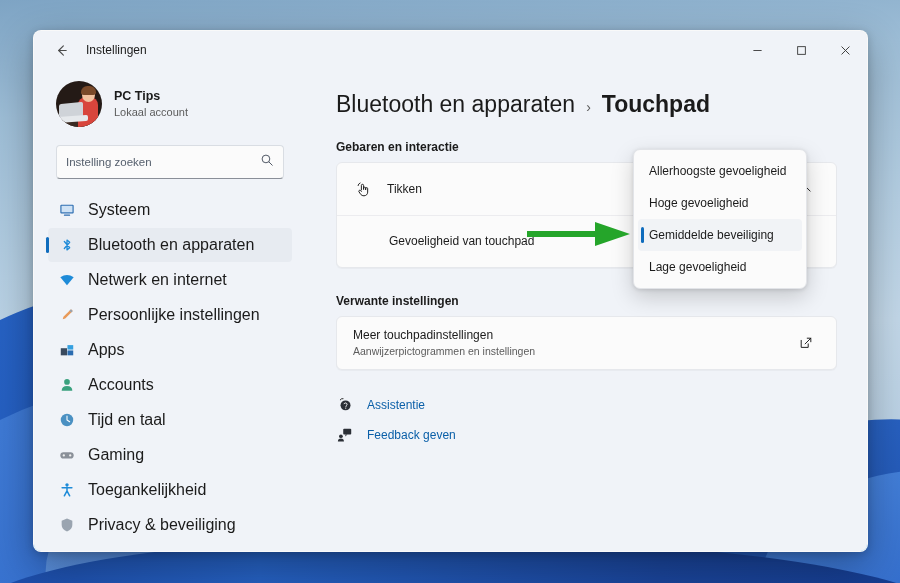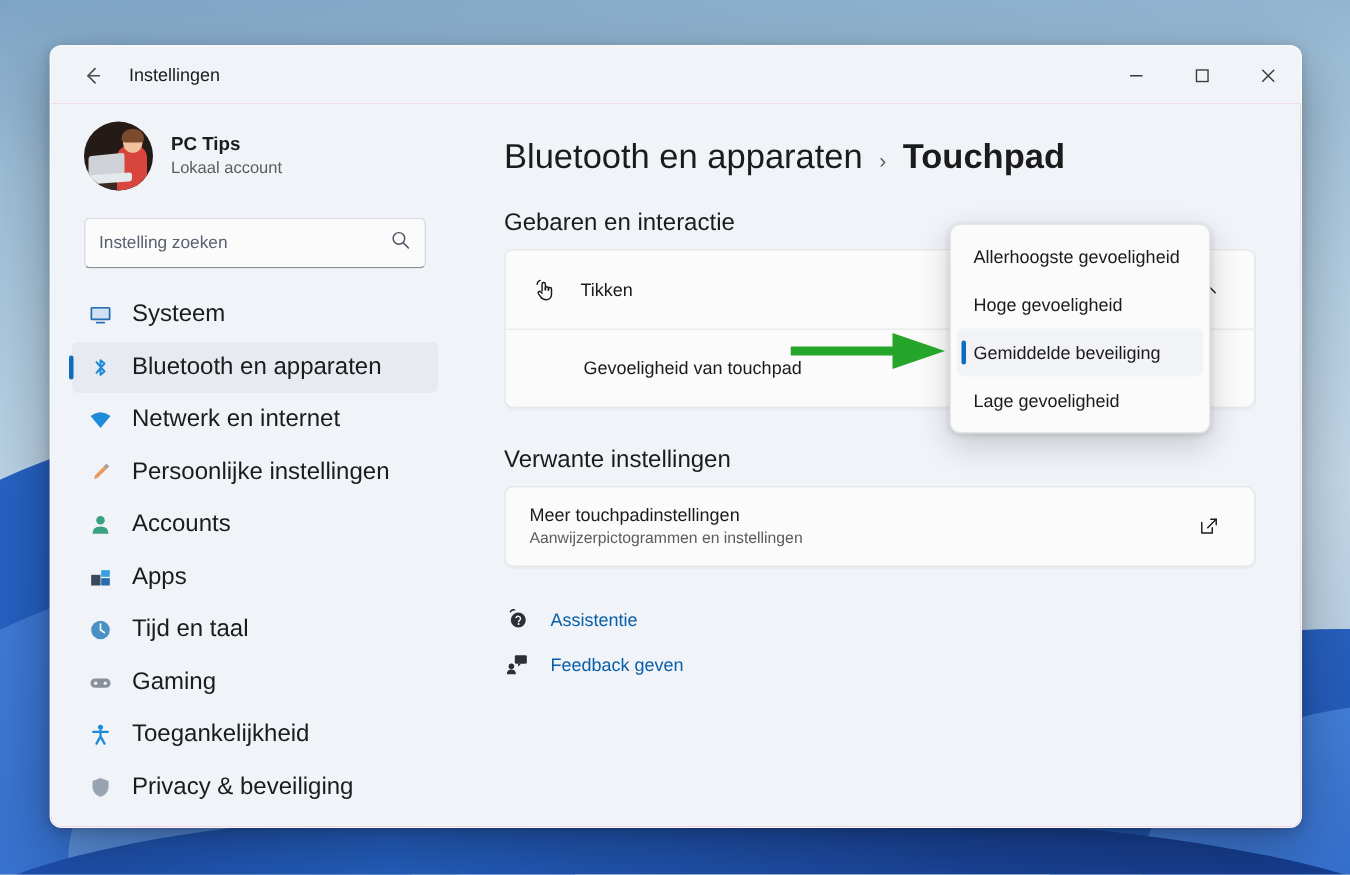--- a/index.html
+++ b/index.html
@@ -74,21 +74,21 @@
   .win-title {
     font-size: 12px; color: #1b1b1b; margin-left: 10px; font-weight: 400;
   }
   .win-controls { margin-left: auto; display: flex; height: 38px; }
   .wc {
     width: 44px; height: 38px; display: flex; align-items: center;
     justify-content: center; color: #3a3a3a;
   }
 
   
-  #body { flex: 1; display: flex; min-height: 0; background: #ec4899; }
+  #body { flex: 1; display: flex; min-height: 0; background: #7dd3fc; }
 
   
   #sidebar {
     width: 272px; flex: 0 0 272px; padding: 0 12px;
     background: #f0f3f8; display: flex; flex-direction: column;
   }
   #profile { display: flex; align-items: center; gap: 12px; padding: 6px 10px 0 10px; height: 64px; }
   .avatar {
     width: 46px; height: 46px; border-radius: 50%; overflow: hidden;
     flex: 0 0 46px; background: #241a16; position: relative;
@@ -131,21 +131,21 @@
   
   #content {
     flex: 1; padding: 22px 30px 0 30px; min-width: 0;
     background: #f0f3f8; overflow: hidden; position: relative;
   }
   #breadcrumb { display: flex; align-items: baseline; gap: 11px; margin-bottom: 22px; }
   .bc-parent { font-size: 23px; color: #1b1b1b; font-weight: 400; }
   .bc-sep { font-size: 14px; color: #5c5c5c; }
   .bc-current { font-size: 23px; color: #1b1b1b; font-weight: 700; }
 
-  .section-title { font-size: 16px; font-weight: 400; color: #1b1b1b; margin-bottom: 8px; }
+  .section-title { font-size: 12px; font-weight: 700; color: #1b1b1b; margin-bottom: 8px; }
 
   .card {
     background: #fbfbfb; border: 1px solid #e6e8ec; border-radius: 6px;
     overflow: hidden; box-shadow: 0 1px 1px rgba(0,0,0,.035);
   }
   .card-row { display: flex; align-items: center; min-height: 52px; padding: 0 16px; gap: 14px; }
   .card-row + .card-row { border-top: 1px solid #ececef; }
   .row-ico { width: 20px; height: 20px; flex: 0 0 20px; display: flex; align-items: center; justify-content: center; color: #1b1b1b; }
   .row-text { flex: 1; min-width: 0; }
   .row-title { font-size: 12px; color: #1b1b1b; line-height: 1.4; }
@@ -293,36 +293,36 @@
                 <path d="M13.5 2.5 L15.5 4.5 L7 13 L4.2 13.8 L5 11 Z" fill="#e89a5a"></path>
                 <path d="M13.5 2.5 L15.5 4.5 L13.8 6.2 L11.8 4.2 Z" fill="#9aa4b0"></path>
               </svg>
           </span>
           <span class="nav-label">Persoonlijke instellingen</span>
         </div>
 
         <div class="nav-item">
           <span class="nav-ico">
             <svg width="16" height="16" viewBox="0 0 18 18">
-                <circle cx="9" cy="5.5" r="3.2" fill="#3aa17e"></circle>
-                <path d="M3 15.5 Q3 10.2 9 10.2 Q15 10.2 15 15.5 Z" fill="#3aa17e"></path>
-              </svg>
-          </span>
-          <span class="nav-label">Accounts</span>
-        </div>
-
-        <div class="nav-item">
-          <span class="nav-ico">
-            <svg width="16" height="16" viewBox="0 0 18 18">
                 <rect x="2" y="7" width="7" height="8" fill="#3a4a5e"></rect>
                 <rect x="9.5" y="3.5" width="6.5" height="5" fill="#35a0e0"></rect>
                 <rect x="9.5" y="9.5" width="6.5" height="5.5" fill="#2b6cb0"></rect>
               </svg>
           </span>
           <span class="nav-label">Apps</span>
+        </div>
+
+        <div class="nav-item">
+          <span class="nav-ico">
+            <svg width="16" height="16" viewBox="0 0 18 18">
+                <circle cx="9" cy="5.5" r="3.2" fill="#3aa17e"></circle>
+                <path d="M3 15.5 Q3 10.2 9 10.2 Q15 10.2 15 15.5 Z" fill="#3aa17e"></path>
+              </svg>
+          </span>
+          <span class="nav-label">Accounts</span>
         </div>
 
         <div class="nav-item">
           <span class="nav-ico">
             <svg width="16" height="16" viewBox="0 0 18 18">
                 <circle cx="9" cy="9" r="7" fill="#4a90c2"></circle>
                 <path d="M9 4.5 V9 L12 11" stroke="#fff" stroke-width="1.2" fill="none" stroke-linecap="round"></path>
               </svg>
           </span>
           <span class="nav-label">Tijd en taal</span>

